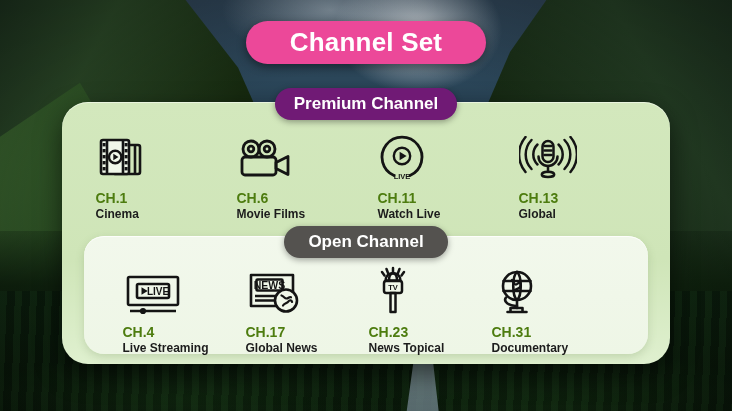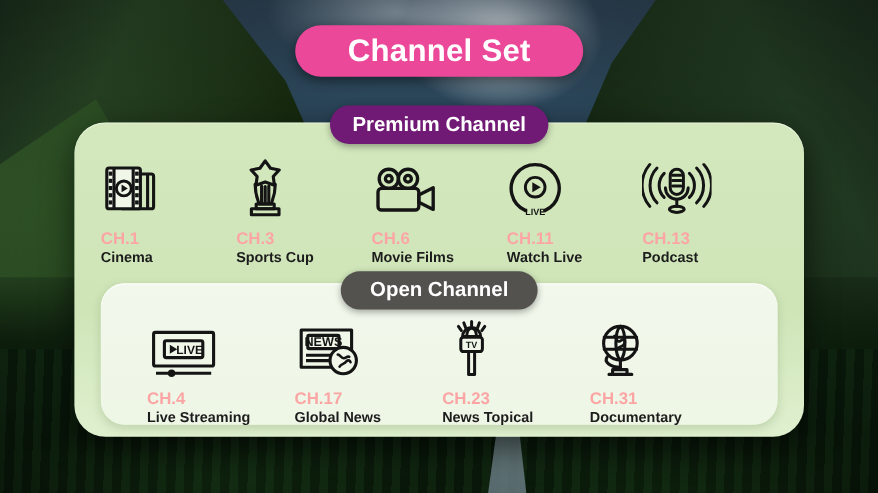--- a/index.html
+++ b/index.html
@@ -103,21 +103,21 @@
   .row{position:absolute;display:flex;}
   #row-premium{left:84px;top:128px;width:564px;justify-content:space-around;}
   #row-open{left:120px;top:262px;width:492px;justify-content:space-around;}
 
   .chan{
     display:flex;flex-direction:column;align-items:flex-start;
     width:118px;cursor:pointer;
   }
   .chan .ic{height:54px;display:flex;align-items:flex-end;justify-content:center;}
   .chan .num{
-    margin-top:8px;font-size:14px;font-weight:bold;color:#fca5a5;line-height:1.18;
+    margin-top:8px;font-size:14px;font-weight:bold;color:#4d7c0f;line-height:1.18;
   }
   .chan .nm{
     font-size:12px;font-weight:bold;color:#1c1c1c;line-height:1.18;white-space:nowrap;
   }
   svg{display:block;}
 </style>
 </head>
 <body>
 
 <div class="stage">
@@ -170,35 +170,20 @@
             <rect x="28.6" y="31" width="3" height="3.4"></rect>
           </g>
           <circle cx="19.2" cy="21" r="6.2" fill="none" stroke="#141414" stroke-width="2.4"></circle>
           <path d="M17.3 17.8l5.2 3.2-5.2 3.2z" fill="#141414"></path>
         </svg>
       </div>
       <div class="num">CH.1</div>
       <div class="nm">Cinema</div>
     </div>
 
-    <div class="chan">
-      <div class="ic">
-        <svg width="48" height="50" viewBox="0 0 48 50">
-          <g fill="none" stroke="#141414" stroke-width="2.6" stroke-linejoin="round" stroke-linecap="round">
-            <path d="M24 2l4.4 6.2 7.3 1.4-5 5.5 1 7.3L24 19.6l-7.7 2.8 1-7.3-5-5.5 7.3-1.4z"></path>
-            <path d="M15.6 21.5c0 9 2.6 14 3.4 16.5h10c.8-2.5 3.4-7.5 3.4-16.5"></path>
-            <path d="M21 23v14M24 23.5v14M27 23v14"></path>
-            <path d="M16.5 38h15v4h-15z"></path>
-            <path d="M12.5 42h23v5h-23z"></path>
-          </g>
-        </svg>
-      </div>
-      <div class="num">CH.3</div>
-      <div class="nm">Sports Cup</div>
-    </div>
 
     <div class="chan">
       <div class="ic">
         <svg width="58" height="44" viewBox="0 0 58 44">
           <g fill="none" stroke="#141414" stroke-width="2.8" stroke-linejoin="round">
             <circle cx="14" cy="11" r="8"></circle>
             <circle cx="14" cy="11" r="2.8"></circle>
             <circle cx="30" cy="11" r="8"></circle>
             <circle cx="30" cy="11" r="2.8"></circle>
             <rect x="5" y="19" width="34" height="18" rx="3"></rect>
@@ -232,21 +217,21 @@
             <path d="M19.5 20.5c0 5.2 4.2 9.5 9.5 9.5s9.5-4.3 9.5-9.5"></path>
             <path d="M29 30v6"></path>
             <ellipse cx="29" cy="38.4" rx="6.2" ry="2.6"></ellipse>
             <path d="M18.5 8.5a14 14 0 0 0 0 20M39.5 8.5a14 14 0 0 1 0 20"></path>
             <path d="M12.5 4a21 21 0 0 0 0 29M45.5 4a21 21 0 0 1 0 29"></path>
             <path d="M6.5 1a27 27 0 0 0 0 35M51.5 1a27 27 0 0 1 0 35"></path>
           </g>
         </svg>
       </div>
       <div class="num">CH.13</div>
-      <div class="nm">Podcast</div>
+      <div class="nm">Global</div>
     </div>
 
   </div>
 
   <div class="sec-pill" id="pill-open" style="background: rgb(84, 82, 79);">
     <span>Open Channel</span>
   </div>
 
   <div class="row" id="row-open">
 

